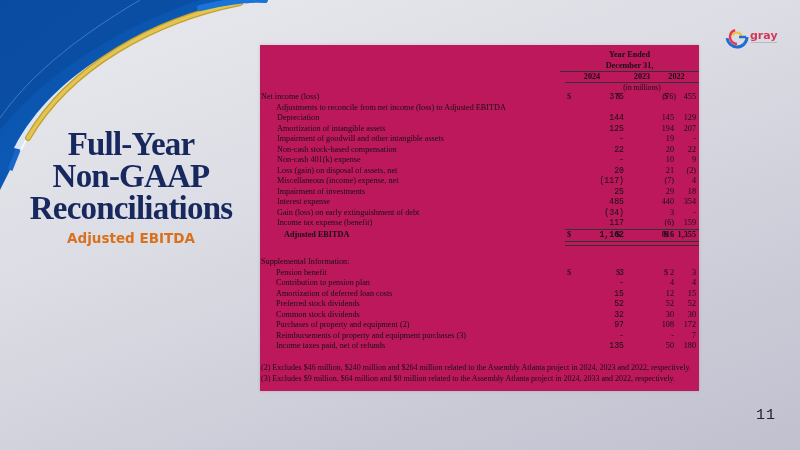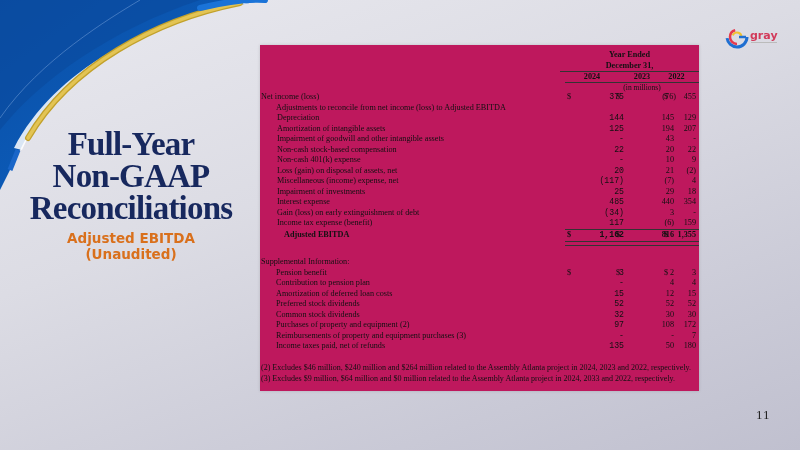--- a/index.html
+++ b/index.html
@@ -6,22 +6,22 @@
   body { width:800px; height:450px; overflow:hidden; position:relative;
     font-family: "Liberation Serif", serif;
     background: linear-gradient(160deg, #e9e9ef 0%, #dcdce4 40%, #c9c9d6 80%, #c0c0cf 100%); }
   .swoosh { position:absolute; left:0; top:0; width:800px; height:450px; }
   .title-block { position:absolute; left:0; top:128px; width:262px; text-align:center; }
   .title { font-family:"Liberation Serif", serif; font-weight:bold; color:#17285e;
     font-size:33px; line-height:32px; letter-spacing:-0.8px; }
   .subtitle { font-family:"DejaVu Sans", sans-serif; font-weight:bold; color:#d9701c;
     font-size:13.5px; line-height:16px; margin-top:6px; }
   .logo { position:absolute; left:724px; top:22px; width:70px; height:30px; }
-  .page-num { position:absolute; left:756px; top:407px; font-family:Liberation Serif, serif;
-    font-size:13px; color:#222; letter-spacing:1px; }
+  .page-num { position:absolute; left:756px; top:407px; font-family:Liberation Mono, monospace;
+    font-size:15px; color:#222; letter-spacing:1px; }
   .panel { position:absolute; left:260px; top:45px; width:439px; height:346px; background:#be185d;
     box-shadow: 0 0 3px rgba(0,0,0,0.15); }
   .tbl { position:absolute; left:0; top:0; width:439px; font-size:8.2px; color:#111; }
   .row { position:absolute; left:0; width:439px; height:10px; line-height:10px; white-space:nowrap; }
   .lbl { position:absolute; left:1px; }
   .lbl.i1 { left:16px; } .lbl.i2 { left:17px; } .lbl.i3 { left:24px; }
   .d { position:absolute; width:8px; text-align:left; }
   .v { position:absolute; text-align:right; width:40px; }
   .d1 { left:307px; } .v1 { left:324px;font-family:Liberation Mono, monospace; }
   .d2 { left:356px; } .v2 { left:374px; }
@@ -49,21 +49,20 @@
   <path d="M28,138 C70,66 155,20 240,3" stroke="#e3c454" stroke-width="3.5" fill="none" stroke-linecap="round"></path>
   <path d="M200,8 C225,2 250,-1 265,0" stroke="#1a73d8" stroke-width="6" fill="none" stroke-linecap="round"></path>
   <path d="M18,150 L10,170" stroke="#1a66c8" stroke-width="5" fill="none"></path>
 </svg>
 
 <div class="title-block">
   <div class="title">Full-Year</div>
   <div class="title">Non-GAAP</div>
   <div class="title">Reconciliations</div>
   <div class="subtitle">Adjusted EBITDA</div>
-  <div class="subtitle" style="margin-top:0">(Unaudited)</div>
 </div>
 
 <div class="logo">
   <svg width="70" height="30" viewBox="0 0 70 30">
     <circle cx="13" cy="15" r="10" fill="none" stroke="#1f6fd1" stroke-width="3" stroke-dasharray="30 40"></circle>
     <circle cx="13" cy="15" r="7" fill="none" stroke="#e53a4f" stroke-width="2.5" stroke-dasharray="20 30" transform="rotate(90 13 15)"></circle>
     <circle cx="13" cy="15" r="4.5" fill="none" stroke="#f2c230" stroke-width="2" stroke-dasharray="12 20" transform="rotate(200 13 15)"></circle>
     <path d="M15,15 L22,15" stroke="#1f6fd1" stroke-width="2.5"></path>
     <text x="26" y="17" font-family="DejaVu Sans, sans-serif" font-size="11" fill="#d23a5a" font-weight="bold">gray</text>
     <rect x="27" y="20" width="26" height="1" fill="#bbb"></rect>
@@ -104,21 +103,21 @@
     </div>
     <div class="row" style="top:78.5px">
       <span class="lbl i2">Amortization of intangible assets</span>
       <span class="v v1">125</span>
       <span class="v v2">194</span>
       <span class="v v3">207</span>
     </div>
     <div class="row" style="top:89px">
       <span class="lbl i2">Impairment of goodwill and other intangible assets</span>
       <span class="v v1">-</span>
-      <span class="v v2">43</span>
+      <span class="v v2">19</span>
       <span class="v v3">-</span>
     </div>
     <div class="row" style="top:99.5px">
       <span class="lbl i2">Non-cash stock-based compensation</span>
       <span class="v v1">22</span>
       <span class="v v2">20</span>
       <span class="v v3">22</span>
     </div>
     <div class="row" style="top:110px">
       <span class="lbl i2">Non-cash 401(k) expense</span>

